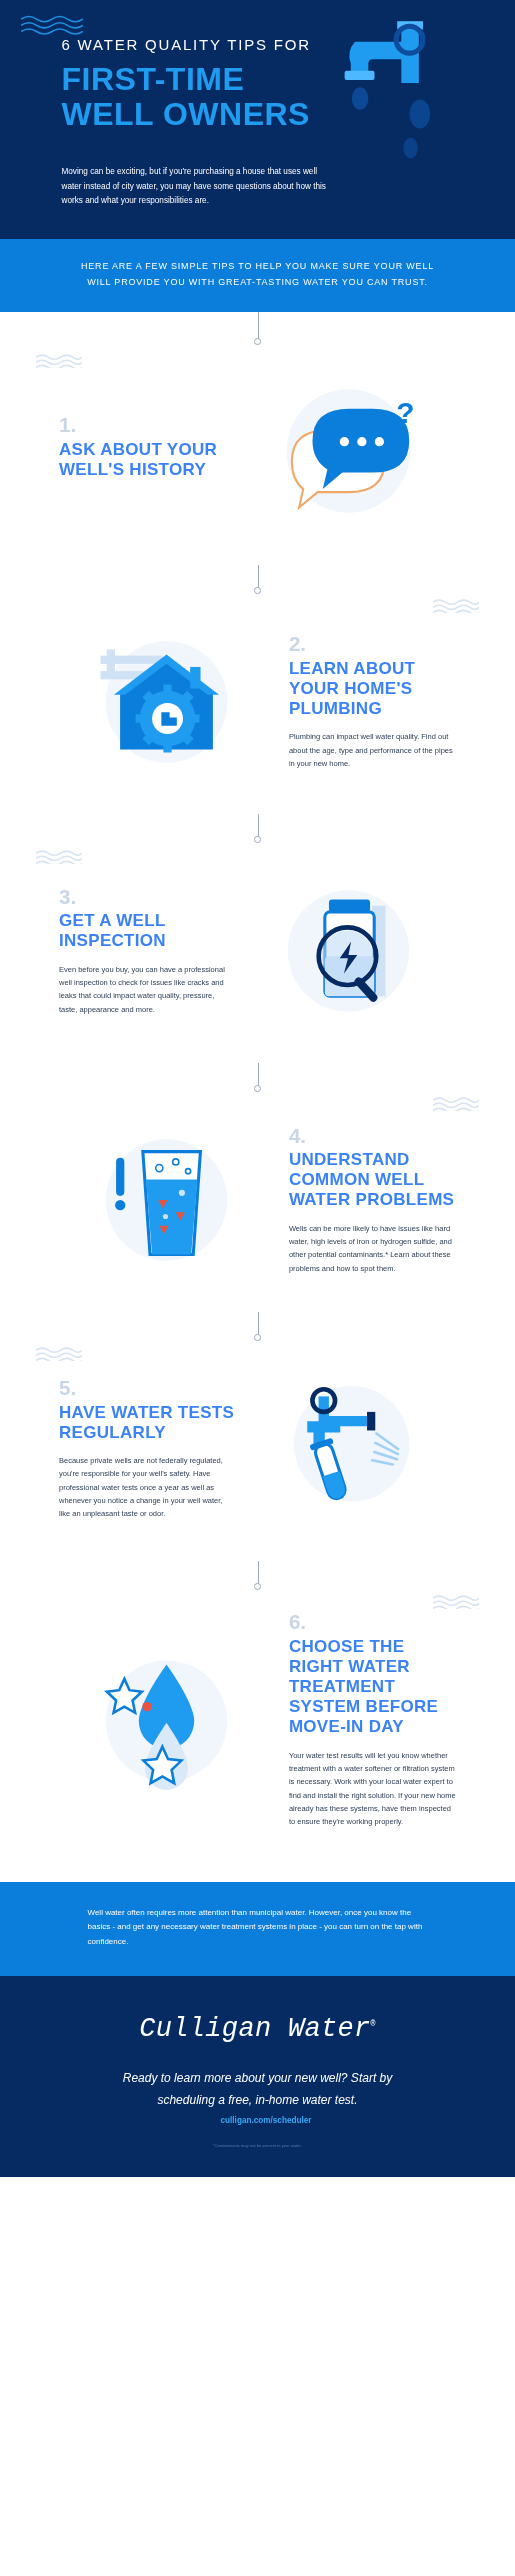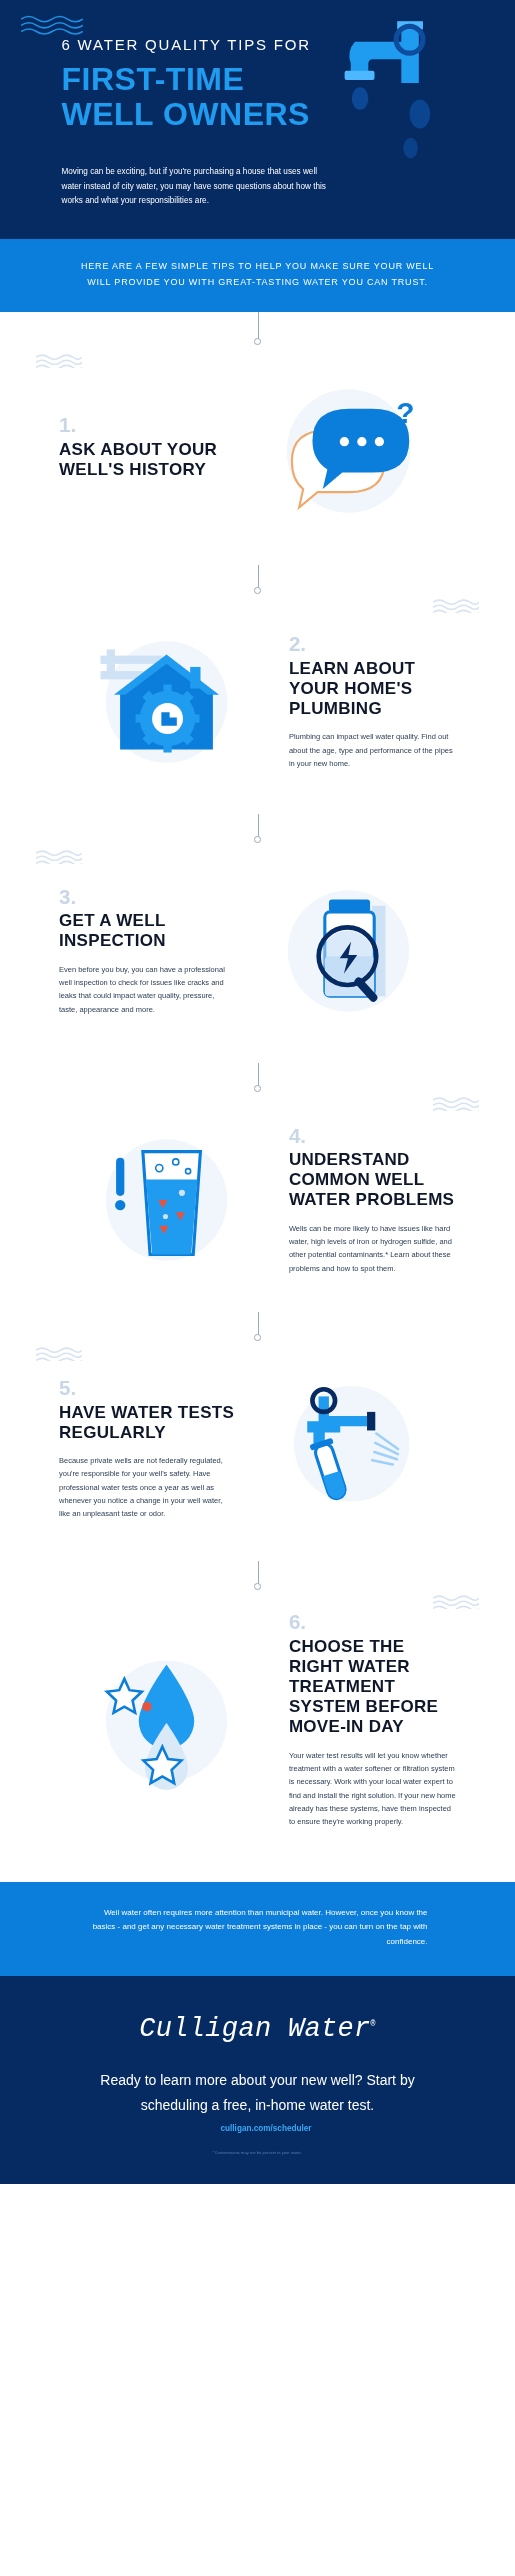--- a/index.html
+++ b/index.html
@@ -110,21 +110,21 @@
 
   .tip-num {
     color: #c9d6e6;
     font-size: 20.6px;
     font-weight: bold;
     margin-bottom: 4.1px;
     line-height: 1;
   }
   .tip-num.right { text-align: right; }
   .tip-head {
-    color: #0f172a;
+    color: #3b82f6;
     font-size: 17px;
     font-weight: bold;
     line-height: 1.18;
     letter-spacing: 0.3px;
     margin-bottom: 11.3px;
   }
   .tip.reverse .tip-head, .tip.reverse .tip-num, .tip.reverse .tip-body { text-align: left; }
   .tip-body {
     color: #2c3e56;
     font-size: 7.5px;
@@ -135,21 +135,21 @@
 
   
   .align-right .tip-num,
   .align-right .tip-head,
   .align-right .tip-body { text-align: left; }
 
   
   .closing {
     background: #0b7ddb;
     padding: 24px 0 26px 0;
-    text-align: right;
+    text-align: left;
   }
   .closing p {
     color: #ffffff;
     font-size: 8px;
     line-height: 1.85;
     width: 340px;
     margin: 0 auto;
   }
   .brandbar {
     background: #062b63;
@@ -161,24 +161,25 @@
     font-family: Liberation Mono, monospace;
     font-style: italic;
     font-size: 27px;
     letter-spacing: 0.3px;
     margin-bottom: 24px;
     margin-top: 8px;
   }
   .brand-logo sup { font-size: 8.2px; vertical-align: super; font-style: normal; }
   .cta {
     color: #ffffff;
-    font-size: 14px;
+    font-size: 12px;
     line-height: 1.8;
     width: 319px;
     margin: 0 auto 5.2px auto;
+    font-style: italic;
   }
   .cta-link {
     color: #3aa8f5;
     font-size: 8.2px;
     font-weight: bold;
     text-decoration: none;
     display: block;
     margin-top: 5.2px;
     padding-left: 17px;
   }

